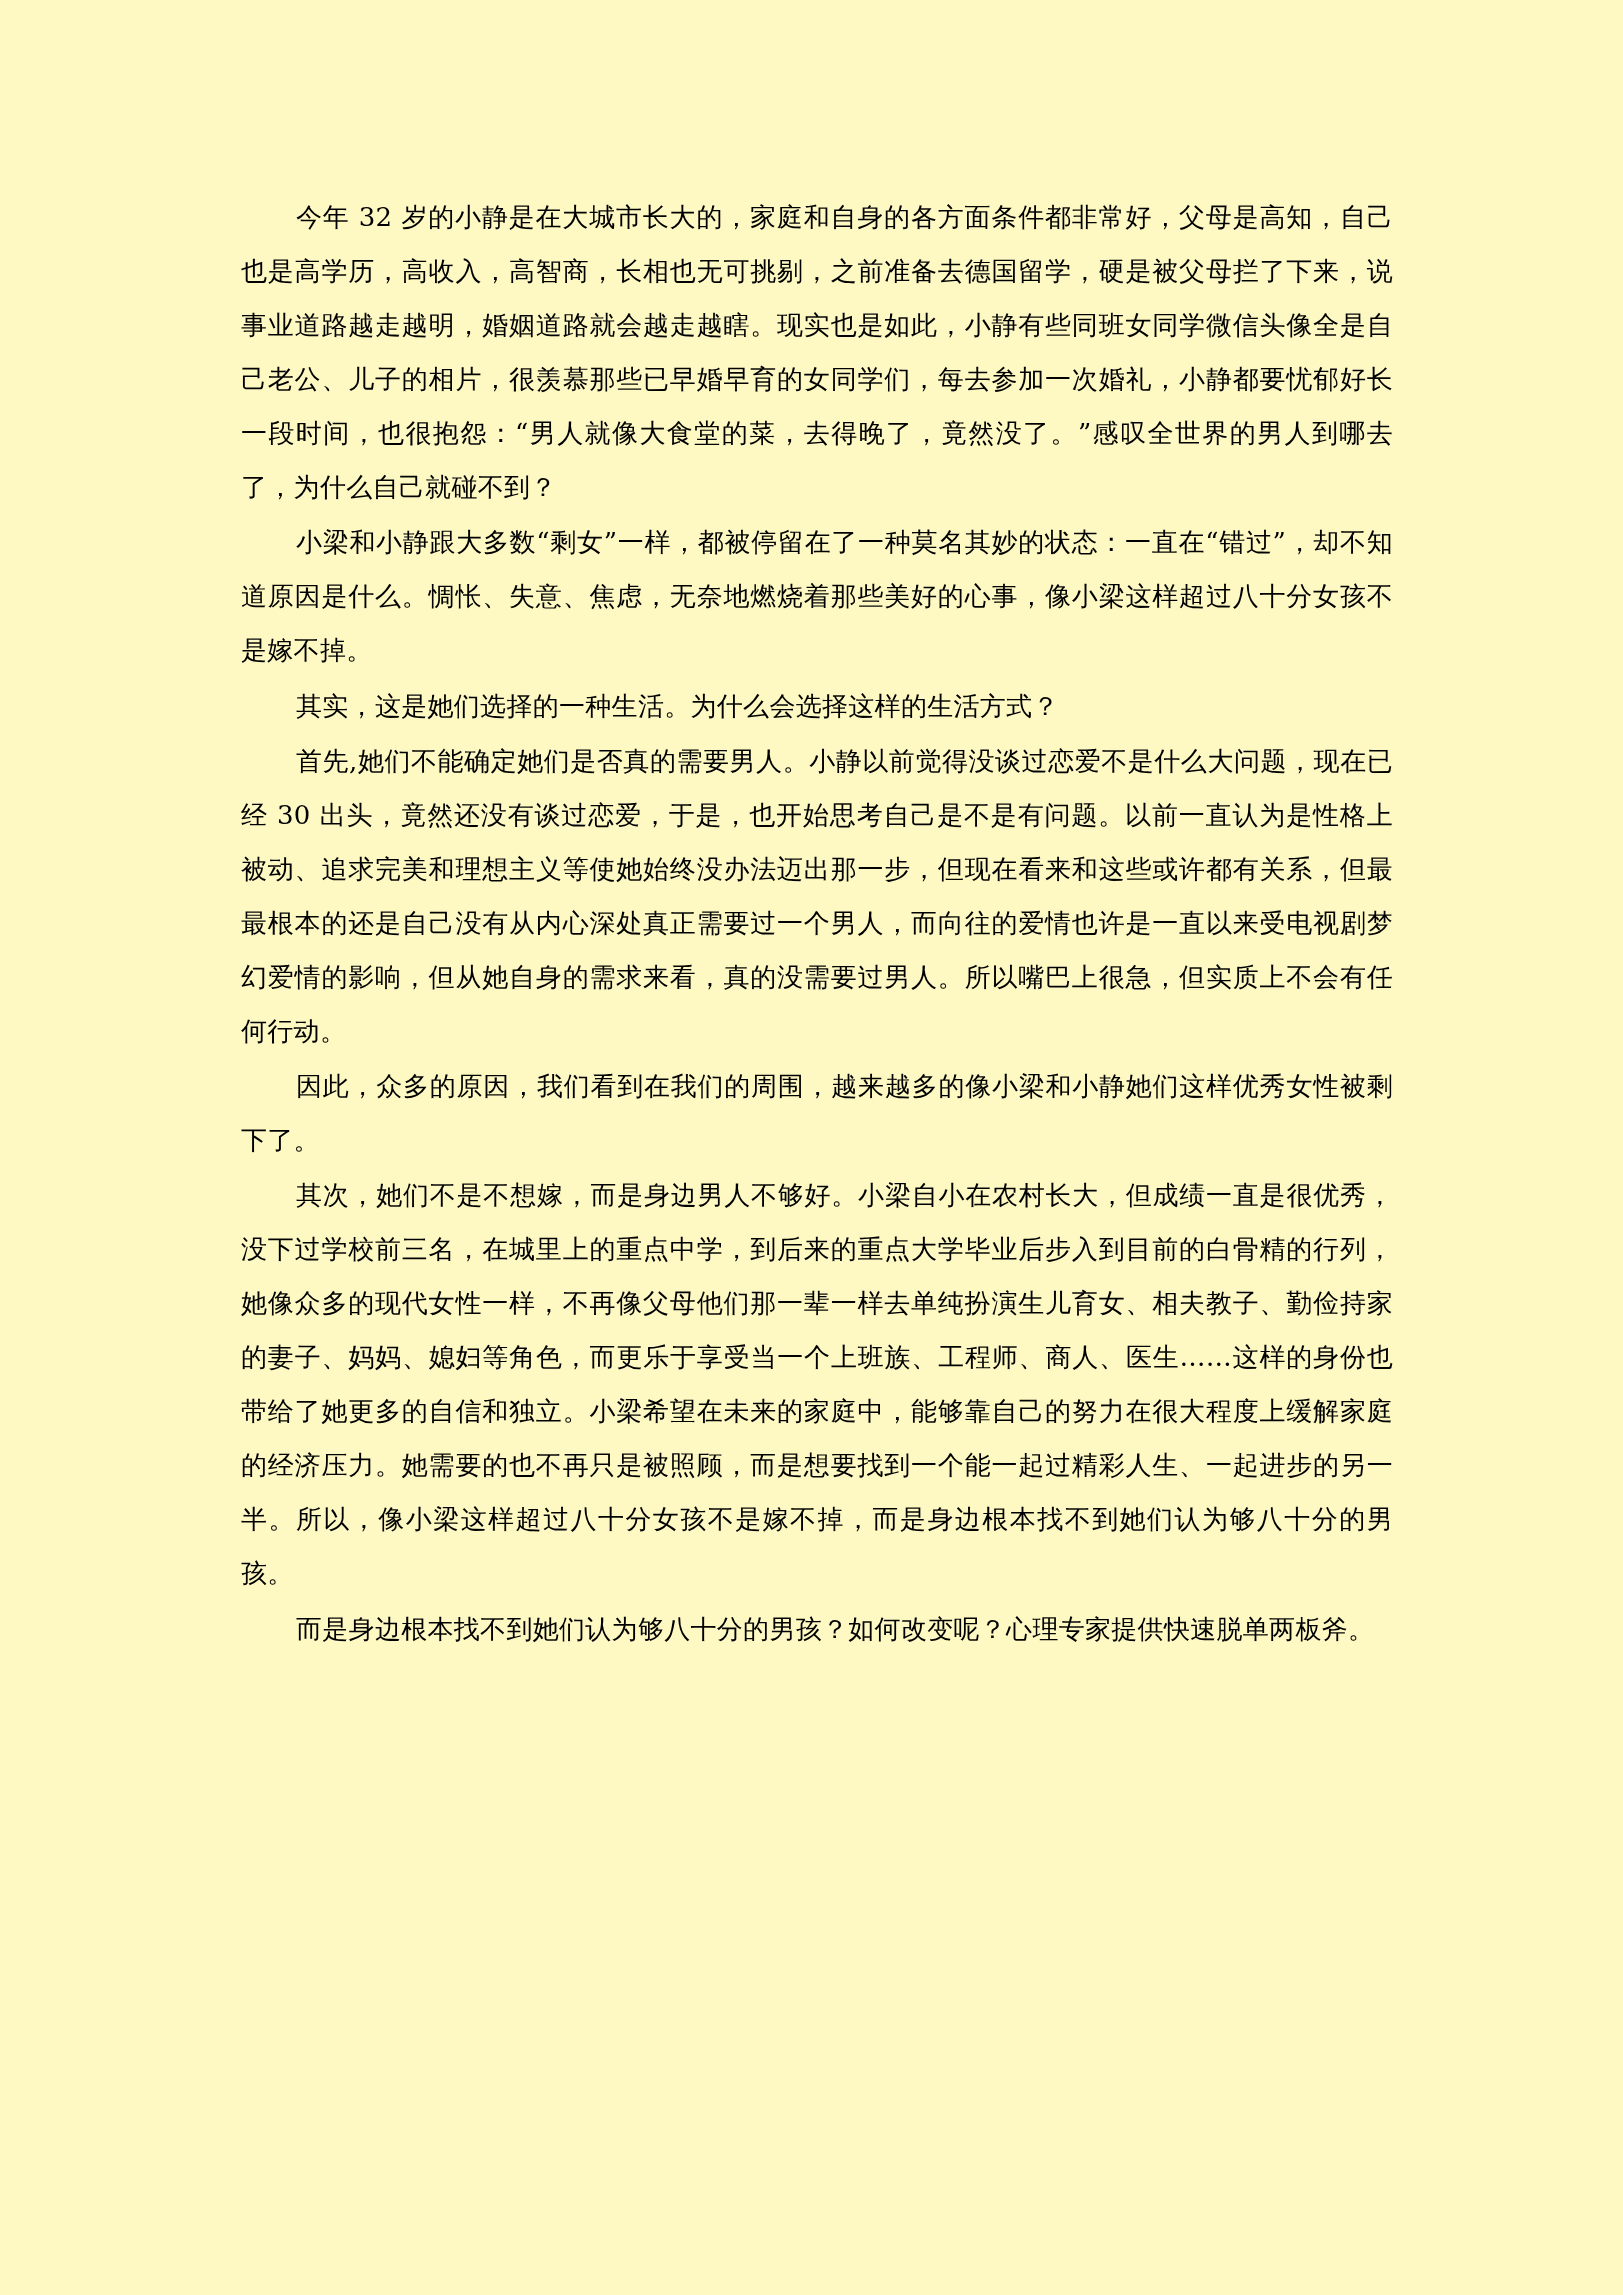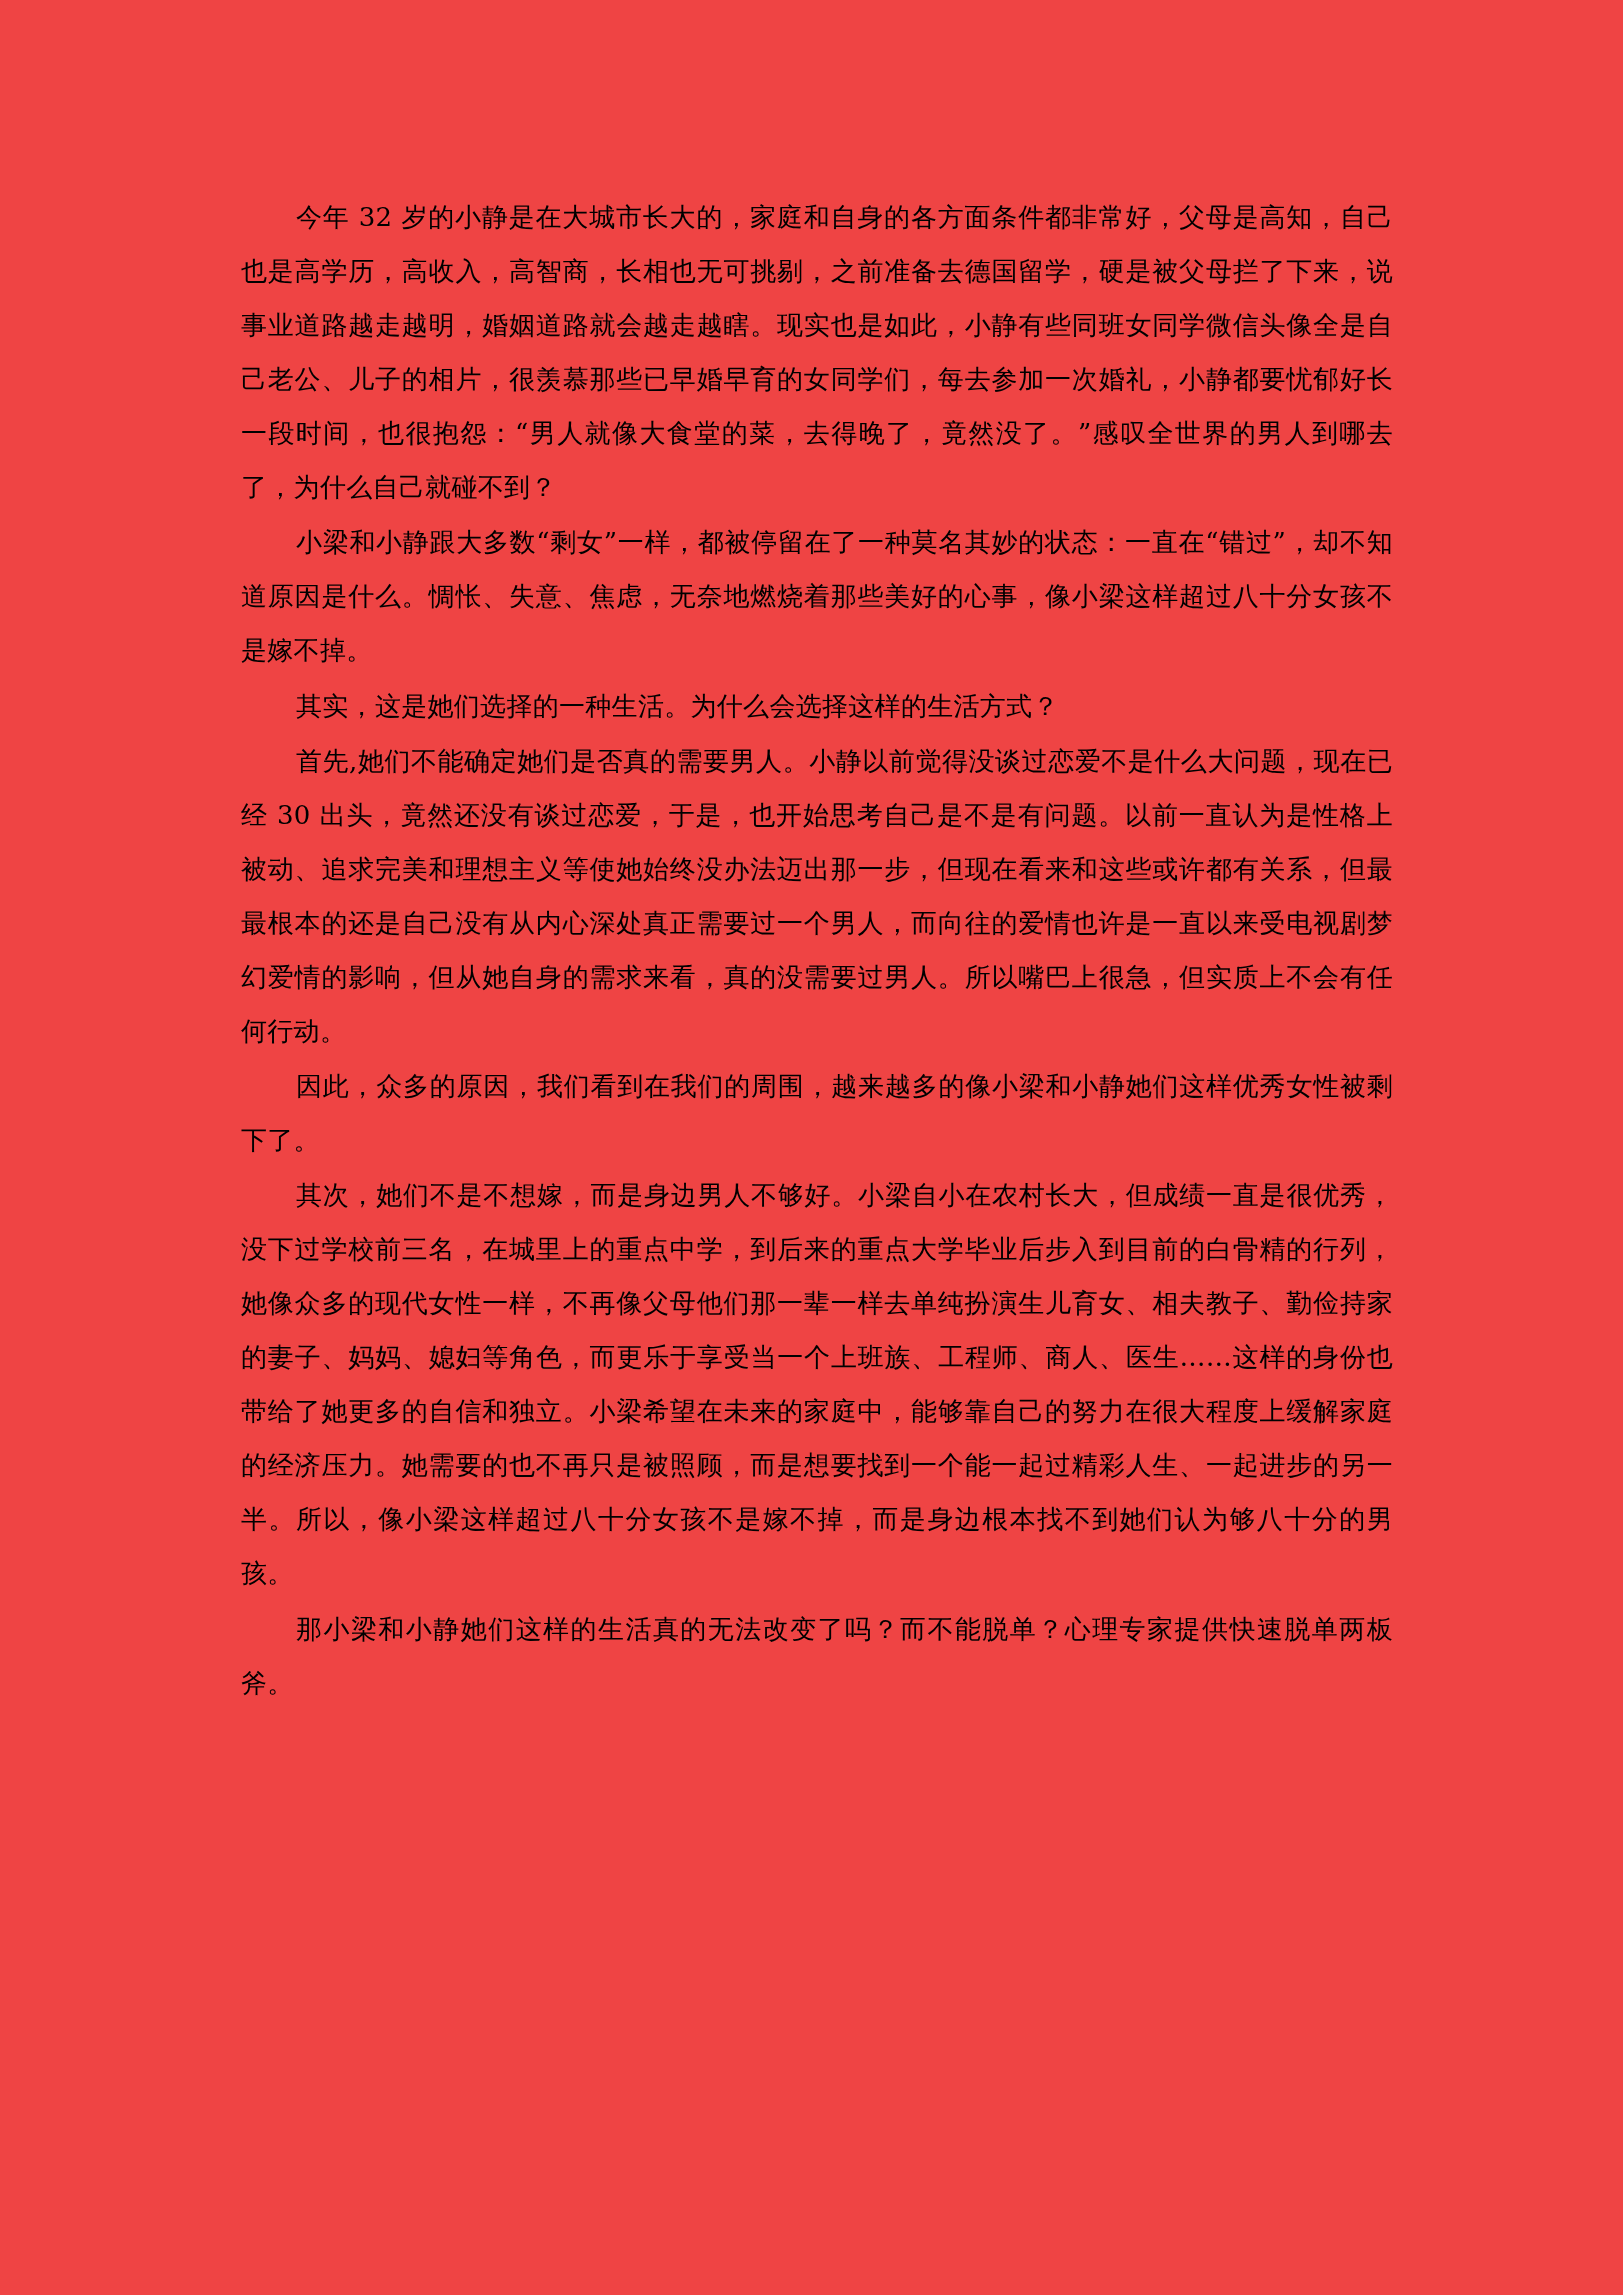--- a/index.html
+++ b/index.html
@@ -3,21 +3,21 @@
 <meta charset="utf-8">
 <style>
   html, body {
     margin: 0;
     padding: 0;
     background: #ffffff;
   }
   .page {
     width: 1623px;
     height: 2295px;
-    background: #ef4444;
+    background: #fef9c3;
     position: relative;
     box-sizing: border-box;
     overflow: hidden;
   }
   .content {
     position: absolute;
     left: 241px;
     top: 190px;
     width: 1152px;
   }
@@ -37,16 +37,16 @@
 <body>
 
 <div class="page">
   <div class="content">
     <p class="para">今年 32 岁的小静是在大城市长大的，家庭和自身的各方面条件都非常好，父母是高知，自己也是高学历，高收入，高智商，长相也无可挑剔，之前准备去德国留学，硬是被父母拦了下来，说事业道路越走越明，婚姻道路就会越走越瞎。现实也是如此，小静有些同班女同学微信头像全是自己老公、儿子的相片，很羡慕那些已早婚早育的女同学们，每去参加一次婚礼，小静都要忧郁好长一段时间，也很抱怨：“男人就像大食堂的菜，去得晚了，竟然没了。”感叹全世界的男人到哪去了，为什么自己就碰不到？</p>
     <p class="para">小梁和小静跟大多数“剩女”一样，都被停留在了一种莫名其妙的状态：一直在“错过”，却不知道原因是什么。惆怅、失意、焦虑，无奈地燃烧着那些美好的心事，像小梁这样超过八十分女孩不是嫁不掉。</p>
     <p class="para">其实，这是她们选择的一种生活。为什么会选择这样的生活方式？</p>
     <p class="para">首先,她们不能确定她们是否真的需要男人。小静以前觉得没谈过恋爱不是什么大问题，现在已经 30 出头，竟然还没有谈过恋爱，于是，也开始思考自己是不是有问题。以前一直认为是性格上被动、追求完美和理想主义等使她始终没办法迈出那一步，但现在看来和这些或许都有关系，但最最根本的还是自己没有从内心深处真正需要过一个男人，而向往的爱情也许是一直以来受电视剧梦幻爱情的影响，但从她自身的需求来看，真的没需要过男人。所以嘴巴上很急，但实质上不会有任何行动。</p>
     <p class="para">因此，众多的原因，我们看到在我们的周围，越来越多的像小梁和小静她们这样优秀女性被剩下了。</p>
     <p class="para">其次，她们不是不想嫁，而是身边男人不够好。小梁自小在农村长大，但成绩一直是很优秀，没下过学校前三名，在城里上的重点中学，到后来的重点大学毕业后步入到目前的白骨精的行列，她像众多的现代女性一样，不再像父母他们那一辈一样去单纯扮演生儿育女、相夫教子、勤俭持家的妻子、妈妈、媳妇等角色，而更乐于享受当一个上班族、工程师、商人、医生……这样的身份也带给了她更多的自信和独立。小梁希望在未来的家庭中，能够靠自己的努力在很大程度上缓解家庭的经济压力。她需要的也不再只是被照顾，而是想要找到一个能一起过精彩人生、一起进步的另一半。所以，像小梁这样超过八十分女孩不是嫁不掉，而是身边根本找不到她们认为够八十分的男孩。</p>
-    <p class="para">那小梁和小静她们这样的生活真的无法改变了吗？而不能脱单？心理专家提供快速脱单两板斧。</p>
+    <p class="para">而是身边根本找不到她们认为够八十分的男孩？如何改变呢？心理专家提供快速脱单两板斧。</p>
   </div>
 </div>
 
 
 </body></html>

